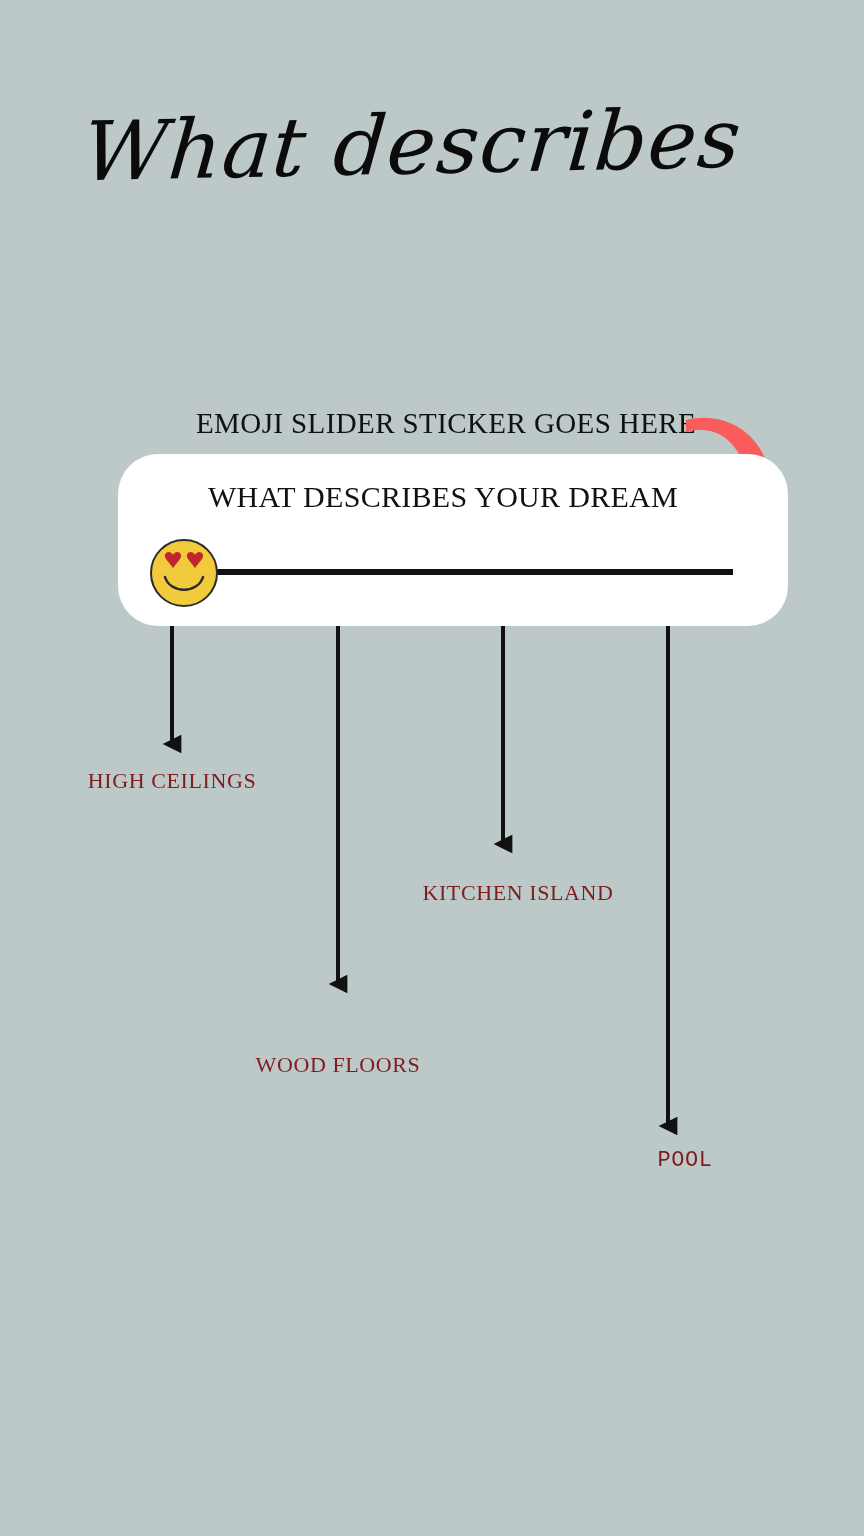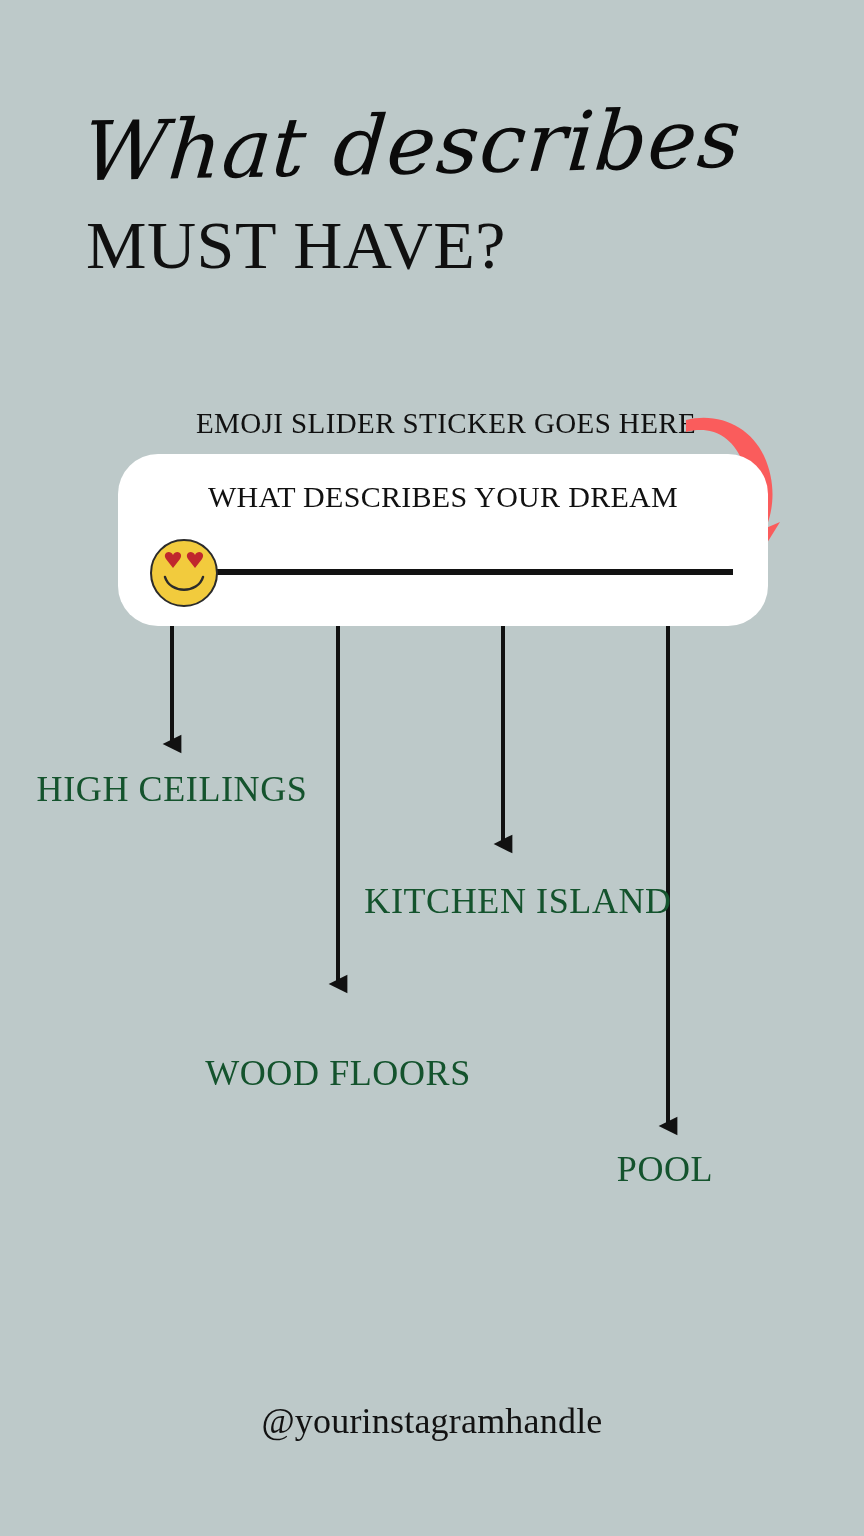--- a/index.html
+++ b/index.html
@@ -79,20 +79,21 @@
 
   
   .sticker-card {
     position: absolute;
     left: 118px;
     top: 454px;
     width: 650px;
     height: 172px;
     background: #ffffff;
     border-radius: 40px;
+    padding-left: 20px;
   }
   .sticker-question {
     position: absolute;
     left: 60px;
     top: 22px;
     width: 530px;
     text-align: center;
     font-size: 30px;
     line-height: 1.38;
     letter-spacing: 0.3px;
@@ -117,24 +118,24 @@
 
   
   .connector {
     position: absolute;
     top: 626px;
   }
 
   
   .option-label {
     position: absolute;
-    font-size: 36px;
+    font-size: 22px;
     letter-spacing: 0.6px;
     text-transform: uppercase;
-    color: #14532d;
+    color: #7f1d1d;
     white-space: nowrap;
     transform: translateX(-50%);
   }
 
   
   .handle {
     position: absolute;
     left: 0;
     top: 1400px;
     width: 864px;
@@ -145,21 +146,20 @@
   }
 </style>
 </head>
 <body>
 
 <div id="canvas">
 
   <div class="script-heading">What describes</div>
 
   <div class="main-heading">
-    <span class="l2">MUST HAVE?</span>
   </div>
 
   <div class="sticker-caption">EMOJI SLIDER STICKER GOES HERE</div>
 
   <svg class="red-arrow" viewBox="0 0 120 165">
     <path d="M2 16
              C 34 8, 66 22, 80 52
              C 92 78, 90 104, 82 124
              L 96 118
              L 70 160
@@ -191,17 +191,16 @@
     </defs>
     <line x1="172" y1="0" x2="172" y2="118" stroke="#111111" stroke-width="4" marker-end="url(#head)"></line>
     <line x1="338" y1="0" x2="338" y2="358" stroke="#111111" stroke-width="4" marker-end="url(#head)"></line>
     <line x1="503" y1="0" x2="503" y2="218" stroke="#111111" stroke-width="4" marker-end="url(#head)"></line>
     <line x1="668" y1="0" x2="668" y2="500" stroke="#111111" stroke-width="4" marker-end="url(#head)"></line>
   </svg>
 
   <div class="option-label" style="left:172px;top:768px;">HIGH CEILINGS</div>
   <div class="option-label" style="left:338px;top:1028px;margin-top:24px;">WOOD FLOORS</div>
   <div class="option-label" style="left:518px;top:880px;">KITCHEN ISLAND</div>
-  <div class="option-label" style="left:665px;top:1148px;">POOL</div>
-
-  <div class="handle">@yourinstagramhandle</div>
+  <div class="option-label" style="left:685px;top:1148px;font-family:Liberation Mono, monospace;">POOL</div>
+
 
 </div>
 
 </body></html>

